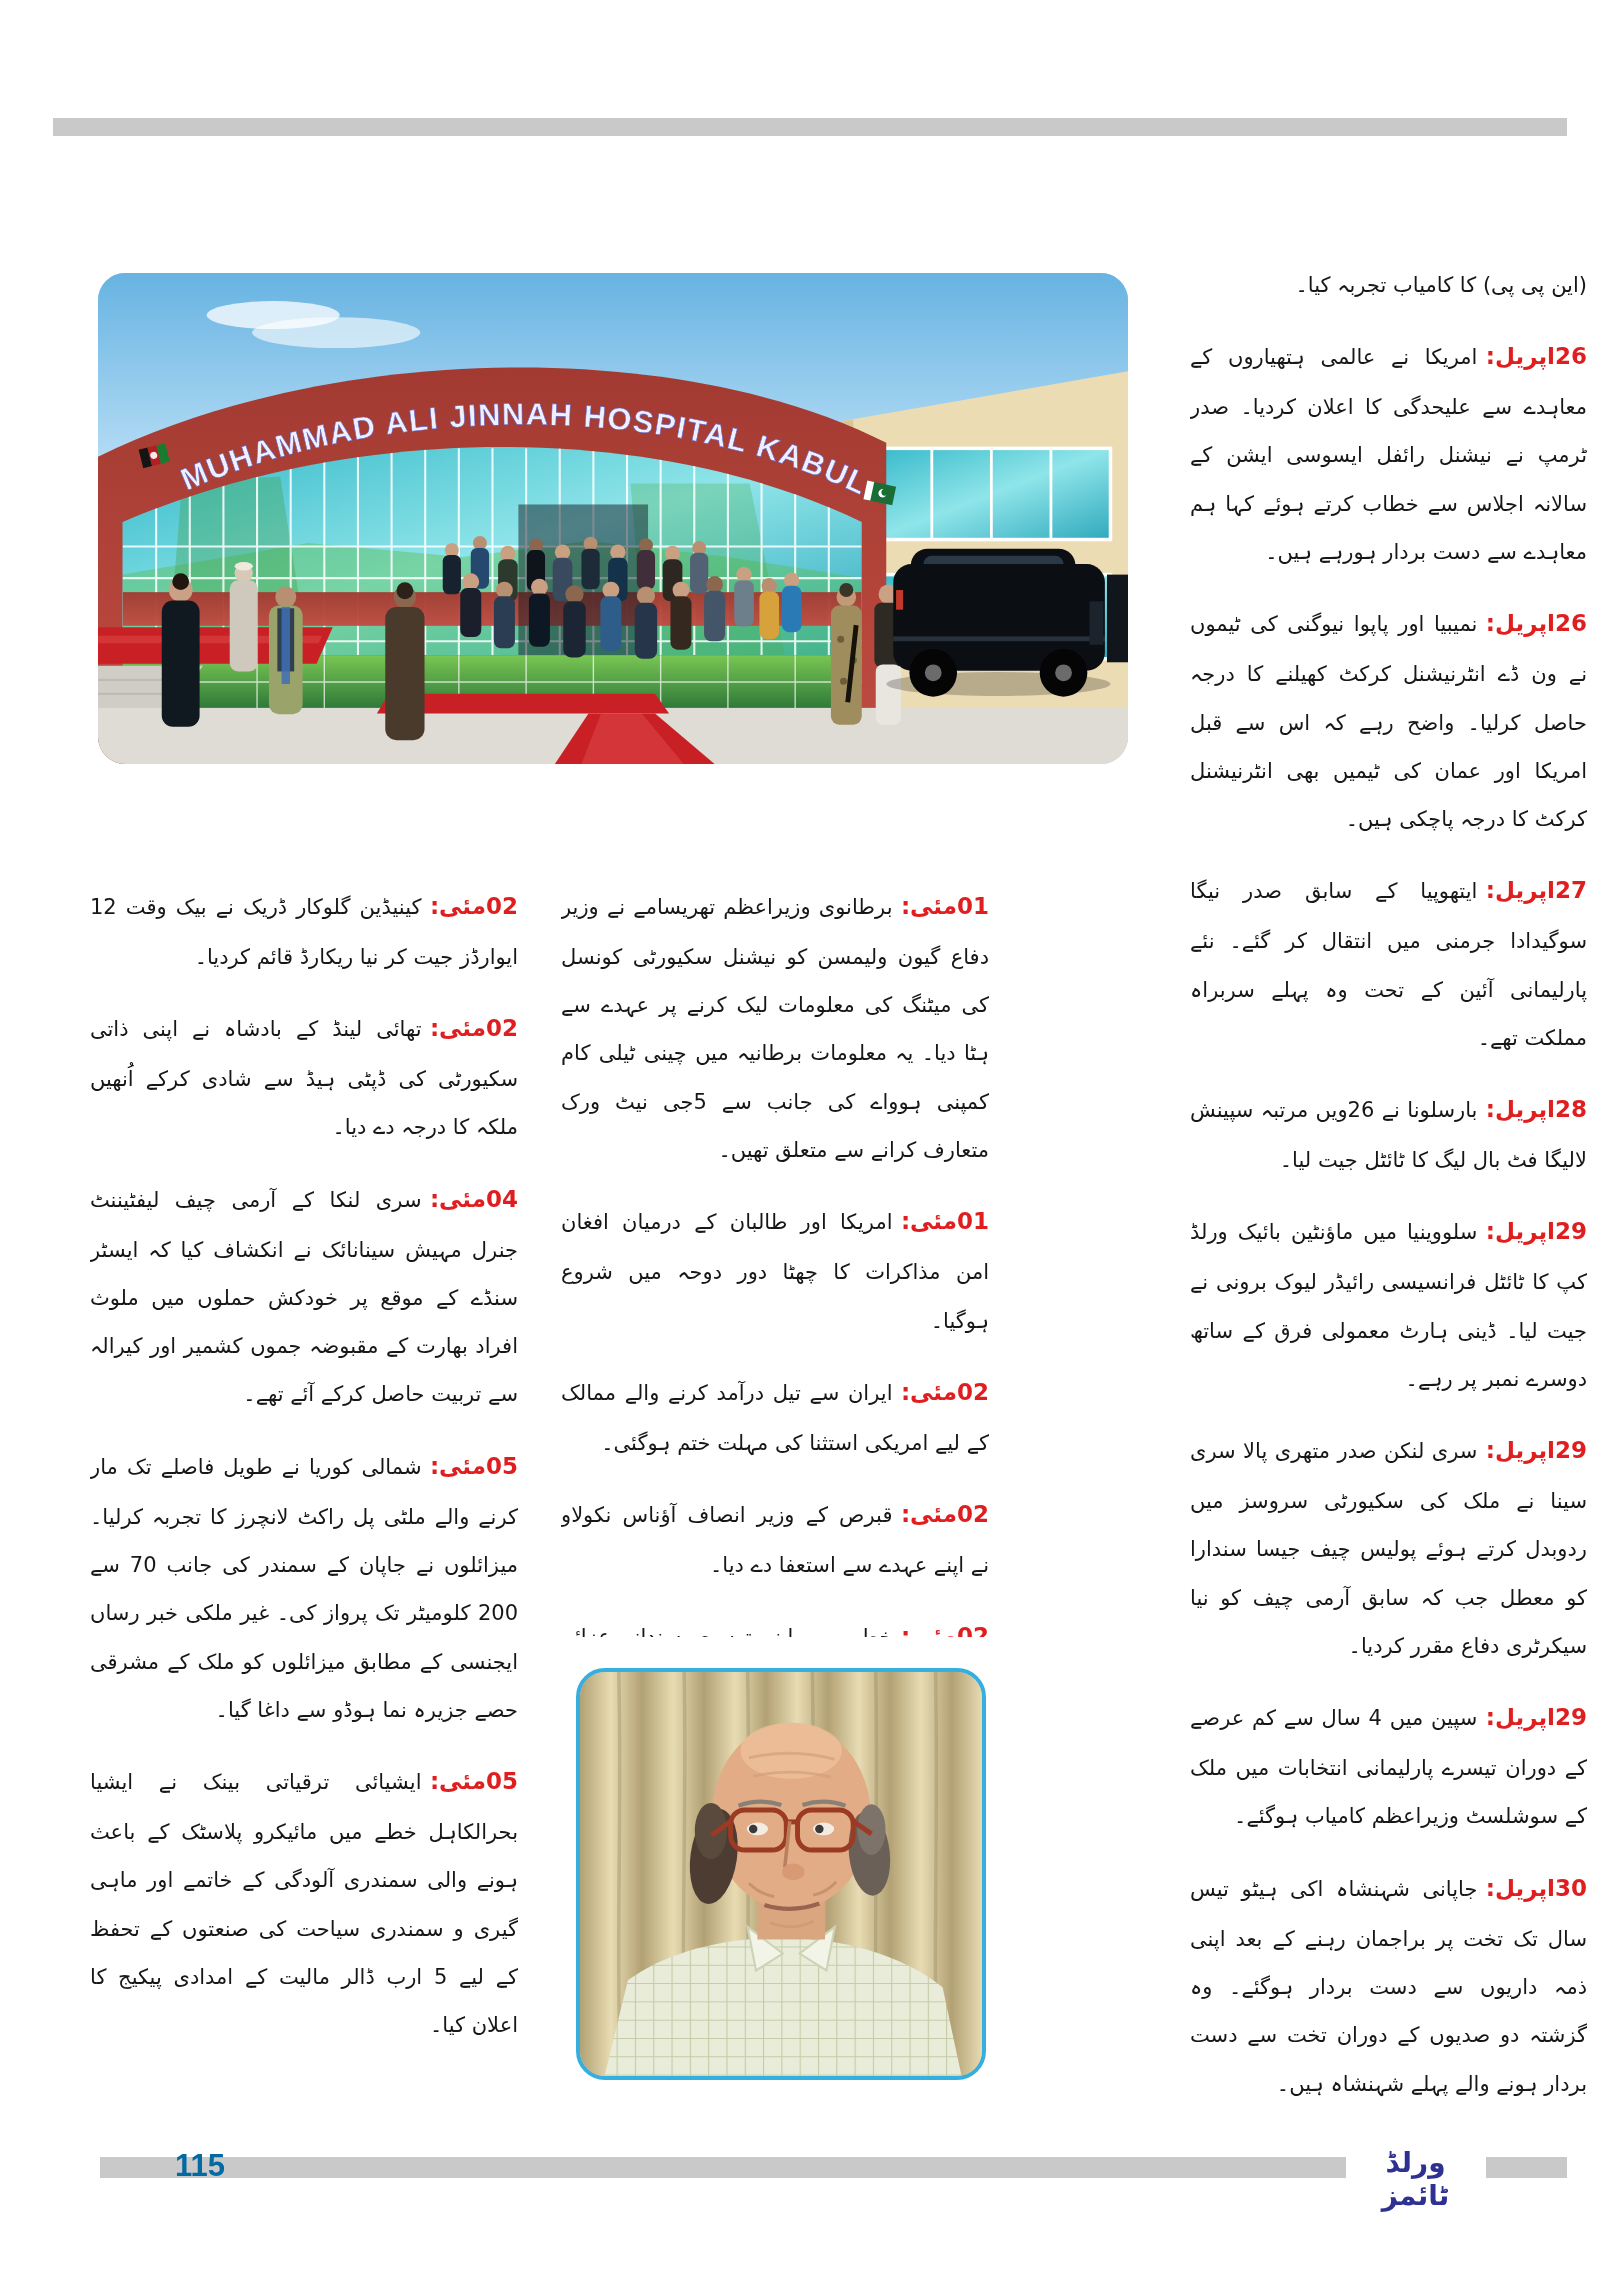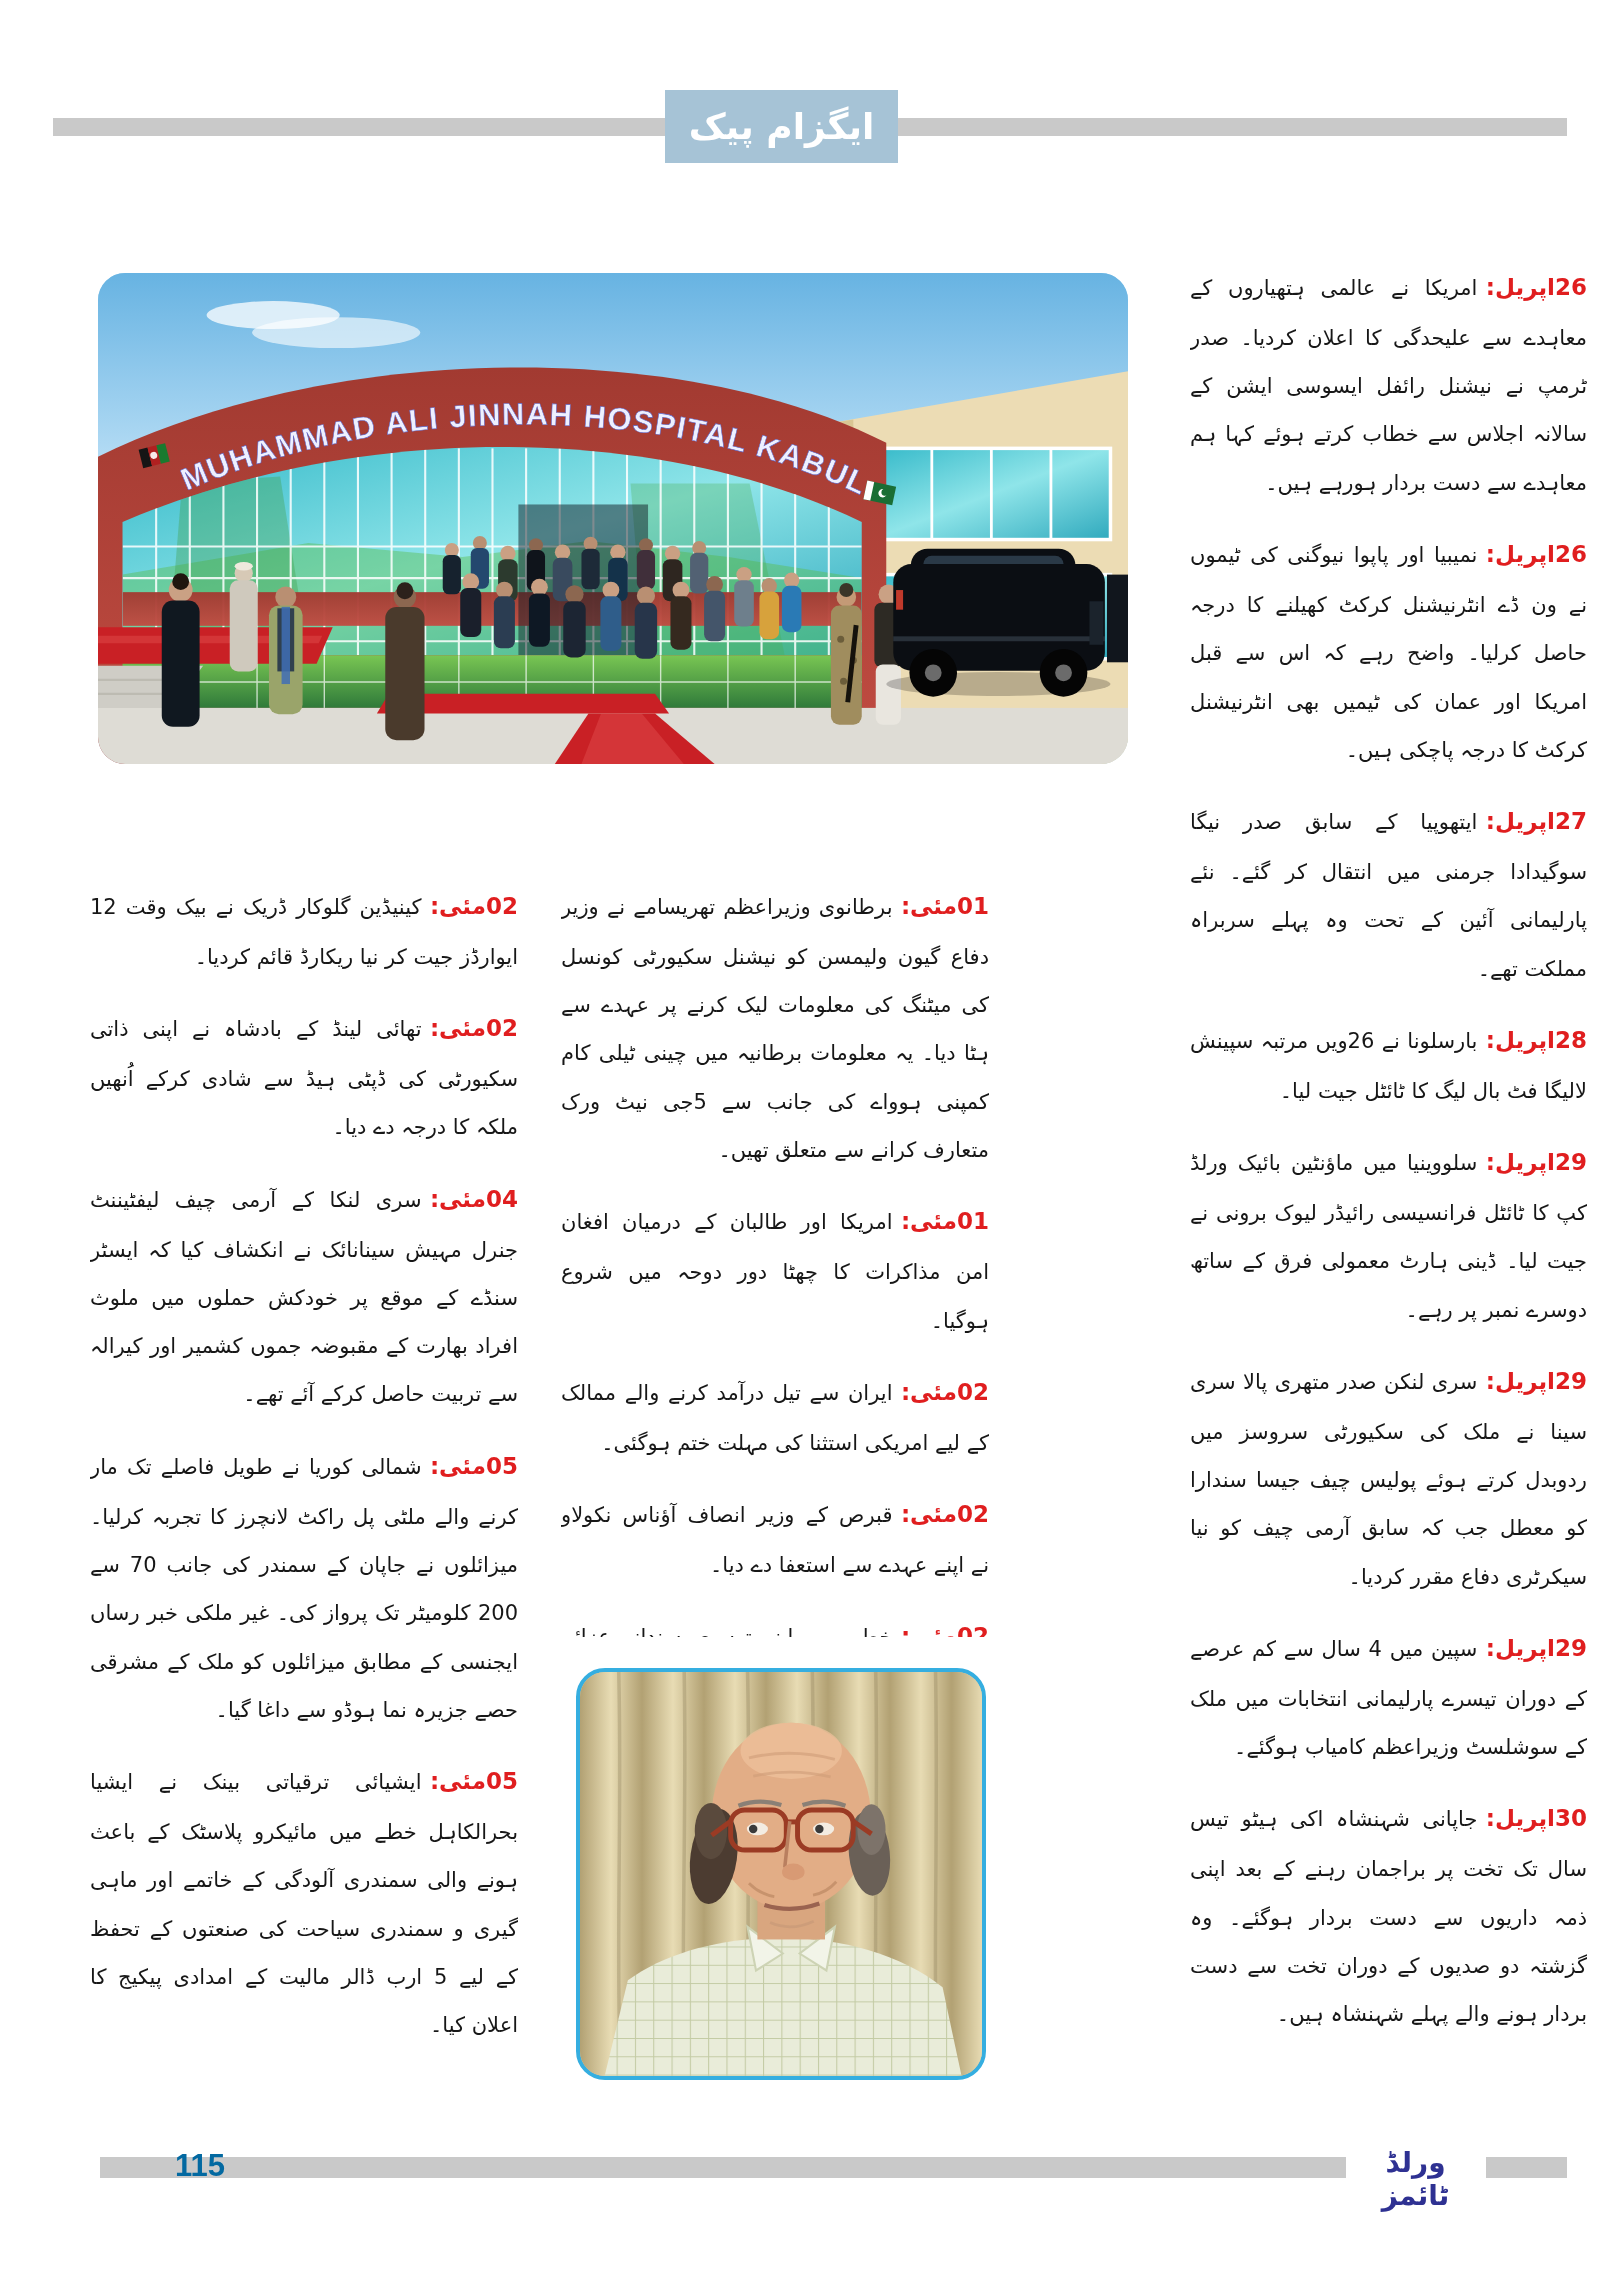--- a/index.html
+++ b/index.html
@@ -32,23 +32,20 @@
   .siteurl{position:absolute;left:100px;top:2153px;width:1246px;text-align:center;font-size:24px;color:#2e2e2e;}
   .brand{position:absolute;left:1347px;top:2146px;width:137px;text-align:center;direction:rtl;
          font-family:"DejaVu Sans",sans-serif;font-weight:bold;font-size:28px;color:#2e3192;}
 </style>
 </head>
 <body>
 
 <div id="page">
 
   <div class="hbar"></div>
-  <div class="titlebox">
-    <span>ایگزام پیک</span>
-  </div>
 
   <div class="hero">
     <svg viewBox="0 0 1470 700" preserveAspectRatio="none">
       <defs>
         <linearGradient id="skyG" x1="0" y1="0" x2="0" y2="1">
           <stop offset="0" stop-color="#67b3e2"></stop>
             <stop offset="1" stop-color="#cfeafb"></stop>
         </linearGradient>
         <linearGradient id="redG" x1="0" y1="0" x2="0" y2="1">
           <stop offset="0" stop-color="#a23a31"></stop>
@@ -309,20 +306,21 @@
         <circle cx="1192" cy="570" r="34" fill="#050505"></circle>
           <circle cx="1192" cy="570" r="12" fill="#6b6b6b"></circle>
         <circle cx="1378" cy="570" r="34" fill="#050505"></circle>
           <circle cx="1378" cy="570" r="12" fill="#6b6b6b"></circle>
         <rect x="1440" y="430" width="30" height="125" fill="#11161d"></rect>
       </g>
     </svg>
   </div>
 
   <div class="col" id="col-right">
+    <p>(این پی پی) کا کامیاب تجربہ کیا۔</p>
     <p class="entry"><span class="date">26اپریل:</span><span>امریکا نے عالمی ہتھیاروں کے معاہدے سے علیحدگی کا اعلان کردیا۔ صدر ٹرمپ نے نیشنل رائفل ایسوسی ایشن کے سالانہ اجلاس سے خطاب کرتے ہوئے کہا ہم معاہدے سے دست بردار ہورہے ہیں۔</span></p>
     <p class="entry"><span class="date">26اپریل:</span><span>نمیبیا اور پاپوا نیوگنی کی ٹیموں نے ون ڈے انٹرنیشنل کرکٹ کھیلنے کا درجہ حاصل کرلیا۔ واضح رہے کہ اس سے قبل امریکا اور عمان کی ٹیمیں بھی انٹرنیشنل کرکٹ کا درجہ پاچکی ہیں۔</span></p>
     <p class="entry"><span class="date">27اپریل:</span><span>ایتھوپیا کے سابق صدر نیگا سوگیدادا جرمنی میں انتقال کر گئے۔ نئے پارلیمانی آئین کے تحت وہ پہلے سربراہ مملکت تھے۔</span></p>
     <p class="entry"><span class="date">28اپریل:</span><span>بارسلونا نے 26ویں مرتبہ سپینش لالیگا فٹ بال لیگ کا ٹائٹل جیت لیا۔</span></p>
     <p class="entry"><span class="date">29اپریل:</span><span>سلووینیا میں ماؤنٹین بائیک ورلڈ کپ کا ٹائٹل فرانسیسی رائیڈر لیوک برونی نے جیت لیا۔ ڈینی ہارٹ معمولی فرق کے ساتھ دوسرے نمبر پر رہے۔</span></p>
     <p class="entry"><span class="date">29اپریل:</span><span>سری لنکن صدر متھری پالا سری سینا نے ملک کی سکیورٹی سروسز میں ردوبدل کرتے ہوئے پولیس چیف جیسا سندارا کو معطل جب کہ سابق آرمی چیف کو نیا سیکرٹری دفاع مقرر کردیا۔</span></p>
     <p class="entry"><span class="date">29اپریل:</span><span>سپین میں 4 سال سے کم عرصے کے دوران تیسرے پارلیمانی انتخابات میں ملک کے سوشلسٹ وزیراعظم کامیاب ہوگئے۔</span></p>
     <p class="entry"><span class="date">30اپریل:</span><span>جاپانی شہنشاہ اکی ہیٹو تیس سال تک تخت پر براجمان رہنے کے بعد اپنی ذمہ داریوں سے دست بردار ہوگئے۔ وہ گزشتہ دو صدیوں کے دوران تخت سے دست بردار ہونے والے پہلے شہنشاہ ہیں۔</span></p>
 
   </div>

